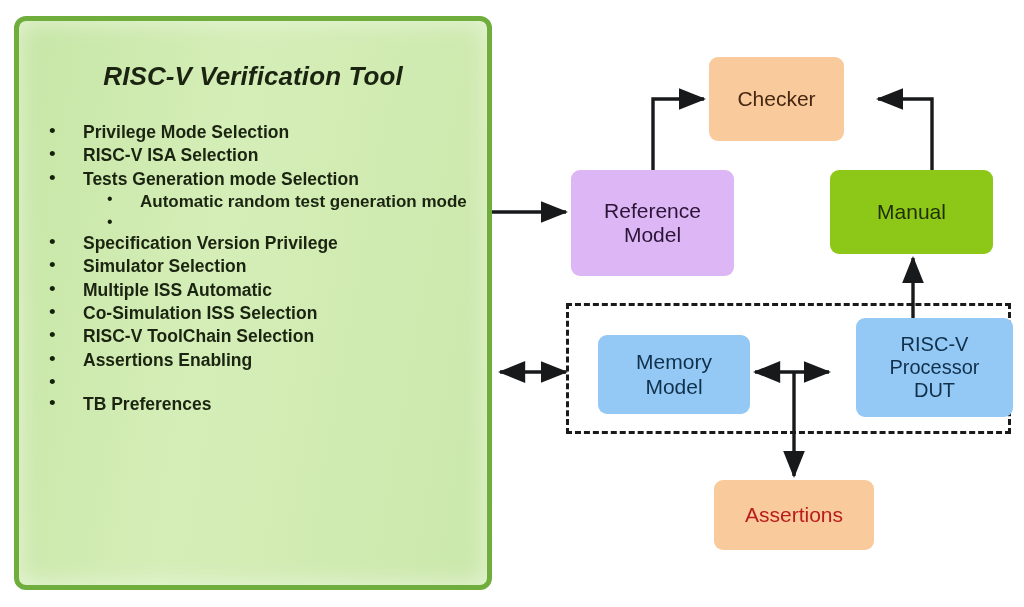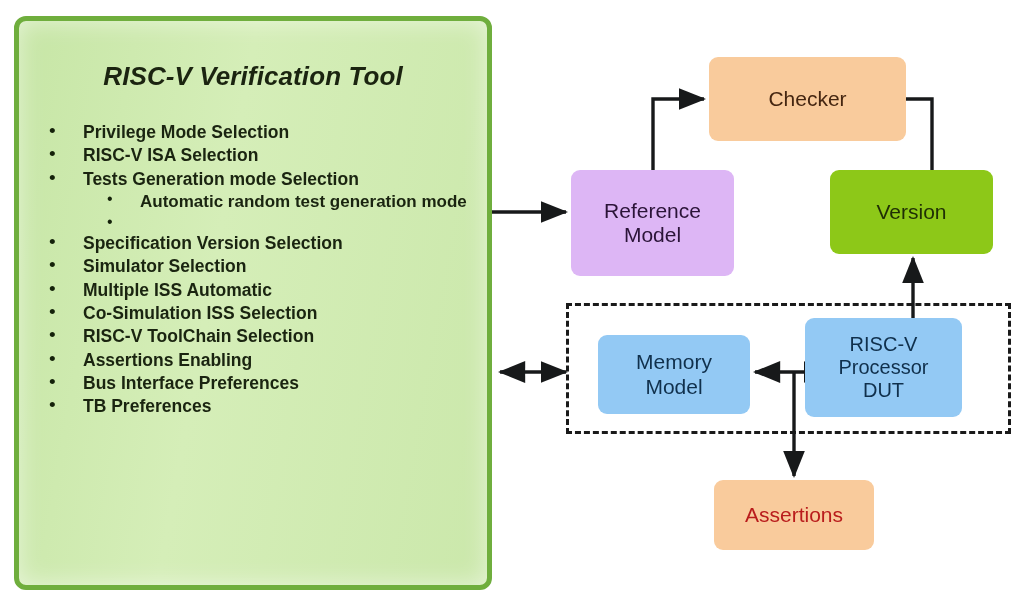--- a/index.html
+++ b/index.html
@@ -96,21 +96,21 @@
     justify-content: center;
     text-align: center;
     border-radius: 9px;
     font-size: 21px;
     line-height: 1.16;
     z-index: 3;
   }
   #block-checker {
     left: 709px;
     top: 57px;
-    width: 197px;
+    width: 135px;
     height: 84px;
     background: #f9cb9c;
     color: #452611;
   }
   #block-reference-model {
     left: 571px;
     top: 170px;
     width: 163px;
     height: 106px;
     background: #ddb6f5;
@@ -126,21 +126,21 @@
   }
   #block-memory-model {
     left: 598px;
     top: 335px;
     width: 152px;
     height: 79px;
     background: #93c9f4;
     color: #10304c;
   }
   #block-processor-dut {
-    left: 805px;
+    left: 856px;
     top: 318px;
     width: 157px;
     height: 99px;
     background: #93c9f4;
     color: #10304c;
     font-size: 20px;
   }
   #block-assertions {
     left: 714px;
     top: 480px;
@@ -202,21 +202,21 @@
         <span class="bullet-dot">•</span>
         <span class="bullet-text">Automatic random test generation mode</span>
       </div>
 
       <div class="bullet-row lvl2">
         <span class="bullet-dot">•</span>
       </div>
 
       <div class="bullet-row lvl1">
         <span class="bullet-dot">•</span>
-        <span class="bullet-text">Specification Version Selection</span>
+        <span class="bullet-text">Specification Version Privilege</span>
       </div>
 
       <div class="bullet-row lvl1">
         <span class="bullet-dot">•</span>
         <span class="bullet-text">Simulator Selection</span>
       </div>
 
       <div class="bullet-row lvl1">
         <span class="bullet-dot">•</span>
         <span class="bullet-text">Multiple ISS Automatic</span>
@@ -232,21 +232,20 @@
         <span class="bullet-text">RISC-V ToolChain Selection</span>
       </div>
 
       <div class="bullet-row lvl1">
         <span class="bullet-dot">•</span>
         <span class="bullet-text">Assertions Enabling</span>
       </div>
 
       <div class="bullet-row lvl1">
         <span class="bullet-dot">•</span>
-        <span class="bullet-text">Bus Interface Preferences</span>
       </div>
 
       <div class="bullet-row lvl1">
         <span class="bullet-dot">•</span>
         <span class="bullet-text">TB Preferences</span>
       </div>
 
     </div>
   </div>
 
@@ -285,21 +284,21 @@
   </div>
 
   <div class="block" id="block-reference-model">
     <span>
       <span>Reference</span><br>
       <span>Model</span>
     </span>
   </div>
 
   <div class="block" id="block-monitor">
-    <span>Version</span>
+    <span>Manual</span>
   </div>
 
   <div class="block" id="block-memory-model">
     <span>
       <span>Memory</span><br>
       <span>Model</span>
     </span>
   </div>
 
   <div class="block" id="block-processor-dut">

